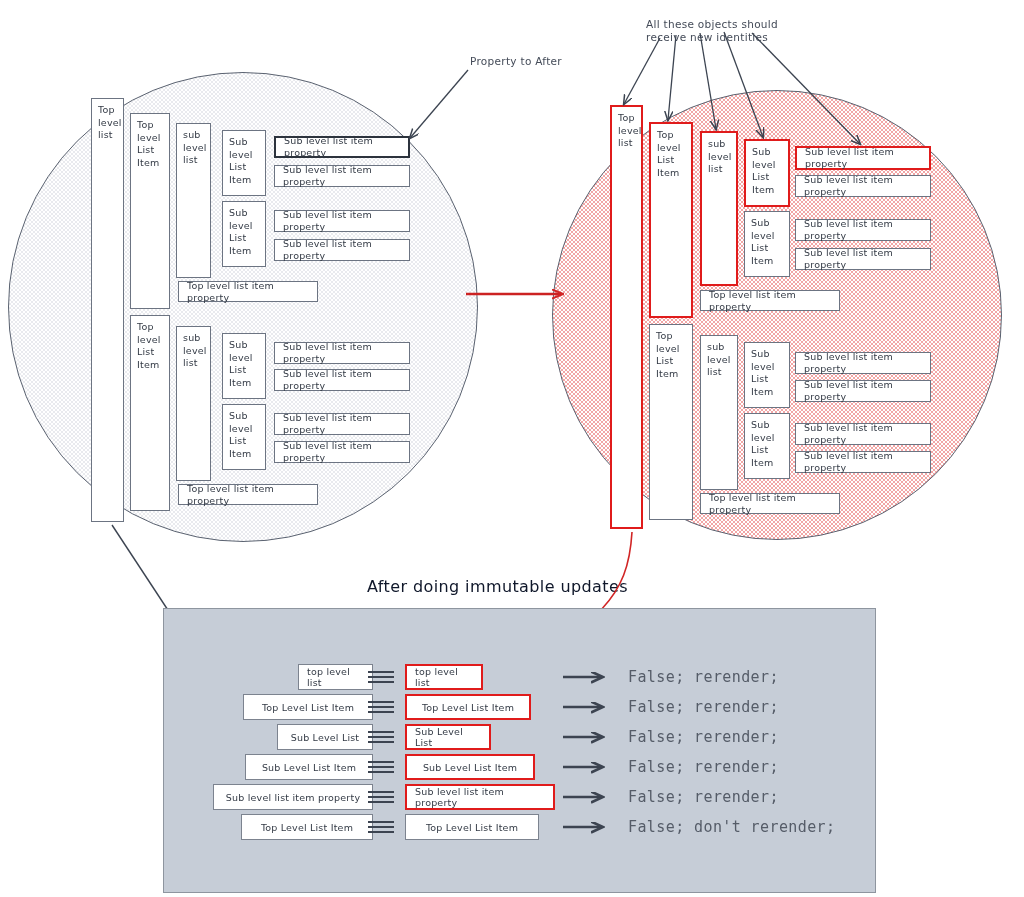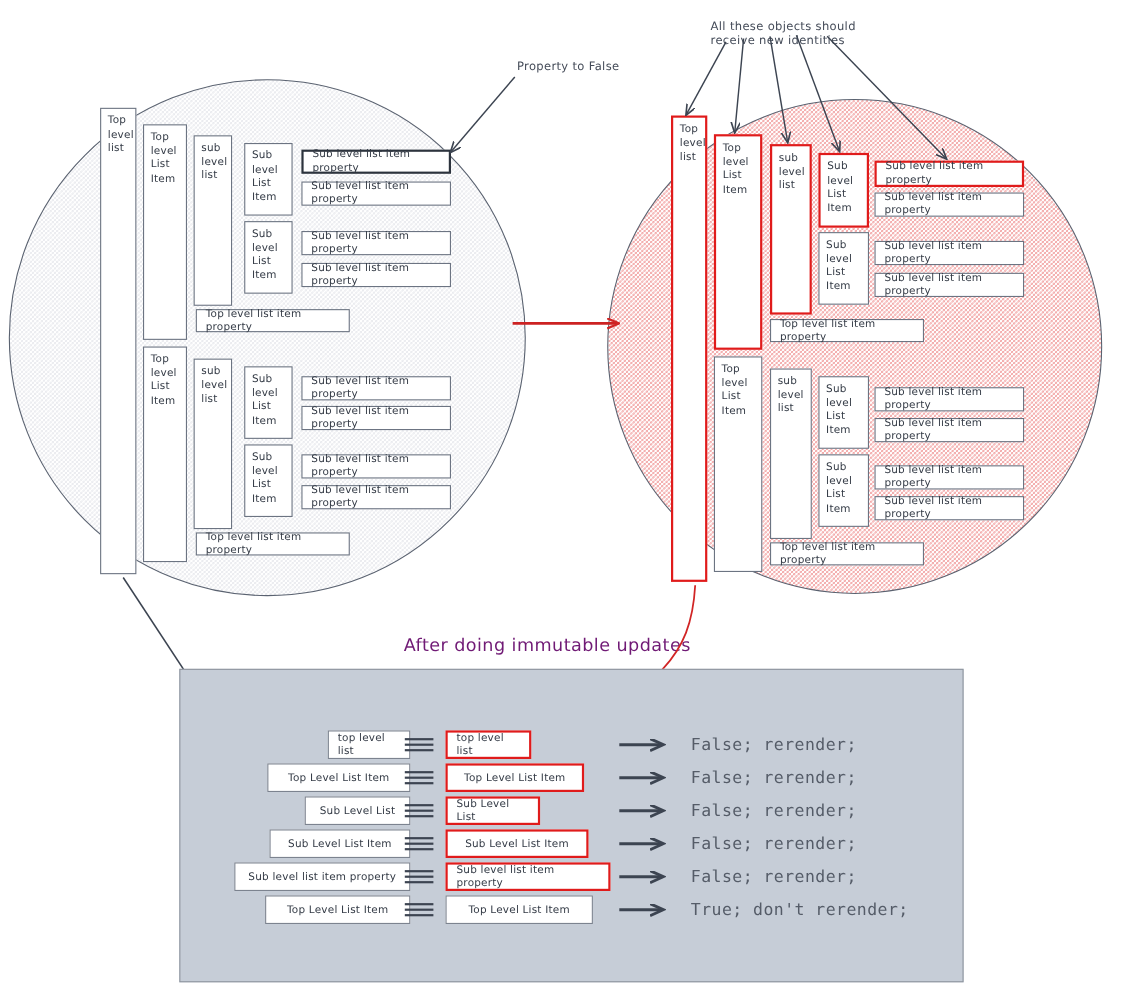--- a/index.html
+++ b/index.html
@@ -38,21 +38,21 @@
   }
   .node.center{display:flex;align-items:center;padding:3px 8px;line-height:12px;}
   .node.redb{border:2.6px solid #e01b1b;}
   .node.thick{border:2.6px solid #2c333d;}
 
   
   .hand{
     position:absolute;font-family:"DejaVu Sans",sans-serif;
     font-size:10.5px;line-height:13px;color:#444b58;letter-spacing:.3px;
   }
-  #panel-title{font-size:16px;color:#701a75;letter-spacing:.4px;}
+  #panel-title{font-size:16px;color:#0f172a;letter-spacing:.4px;}
 
   
   #compare-panel{
     position:absolute;left:163px;top:608px;width:713px;height:285px;
     background:#c6cdd7;border:1.2px solid #8e959f;box-sizing:border-box;
   }
   .cmp-box{
     position:absolute;box-sizing:border-box;background:#ffffff;
     border:1.3px solid #7c838f;height:26px;
     display:flex;align-items:center;justify-content:center;
@@ -174,21 +174,21 @@
 
   <div class="node" style="left:744px;top:413px;width:46px;height:66px;">Sub
 level
 List
 Item</div>
   <div class="node center" style="left:795px;top:423px;width:136px;height:22px;">Sub level list item property</div>
   <div class="node center" style="left:795px;top:451px;width:136px;height:22px;">Sub level list item property</div>
 
   <div class="node center" style="left:700px;top:493px;width:140px;height:21px;">Top level list item property</div>
 
-  <div class="hand" style="left:470px;top:55px;">Property to False</div>
+  <div class="hand" style="left:470px;top:55px;">Property to After</div>
   <div class="hand" style="left:646px;top:18px;white-space:pre-line;">All these objects should
 receive new identities</div>
   <div class="hand" id="panel-title" style="left:367px;top:580px;">After doing immutable updates</div>
 
   <svg class="overlay" viewBox="0 0 1024 897">
     <defs>
       <marker id="ah-dark" markerWidth="11" markerHeight="11" refX="9" refY="4.2" orient="auto" markerUnits="userSpaceOnUse">
         <path d="M0,0 L10,4.2 L0,8.4" fill="none" stroke="#3c4451" stroke-width="1.5"></path>
       </marker>
       <marker id="ah-red" markerWidth="12" markerHeight="12" refX="10" refY="4.6" orient="auto" markerUnits="userSpaceOnUse">
@@ -256,21 +256,21 @@
       </div>
       <div class="cmp-box redb" style="left: 405px; top: 784px; width: 150px;">Sub level list item property</div>
       <div class="res" style="left: 628px; top: 788px;">False; rerender;</div>
       <div class="cmp-box" style="left: 241px; top: 814px; width: 132px;">Top Level List Item</div>
       <div class="eq" style="left: 368px; top: 814px;">
         <i></i>
         <i></i>
         <i></i>
       </div>
       <div class="cmp-box" style="left: 405px; top: 814px; width: 134px;">Top Level List Item</div>
-      <div class="res" style="left: 628px; top: 818px;">True; don't rerender;</div>
+      <div class="res" style="left: 628px; top: 818px;">False; don't rerender;</div>
     </div>
 
 <svg class="overlay" style="left: 0px; top: 0px;">
       <path d="M563,677 L602,677" stroke="#3c4451" stroke-width="2.6" fill="none" marker-end="url(#ah-thick)"></path>
     </svg>
     <svg class="overlay" style="left: 0px; top: 0px;">
       <path d="M563,707 L602,707" stroke="#3c4451" stroke-width="2.6" fill="none" marker-end="url(#ah-thick)"></path>
     </svg>
     <svg class="overlay" style="left: 0px; top: 0px;">
       <path d="M563,737 L602,737" stroke="#3c4451" stroke-width="2.6" fill="none" marker-end="url(#ah-thick)"></path>

